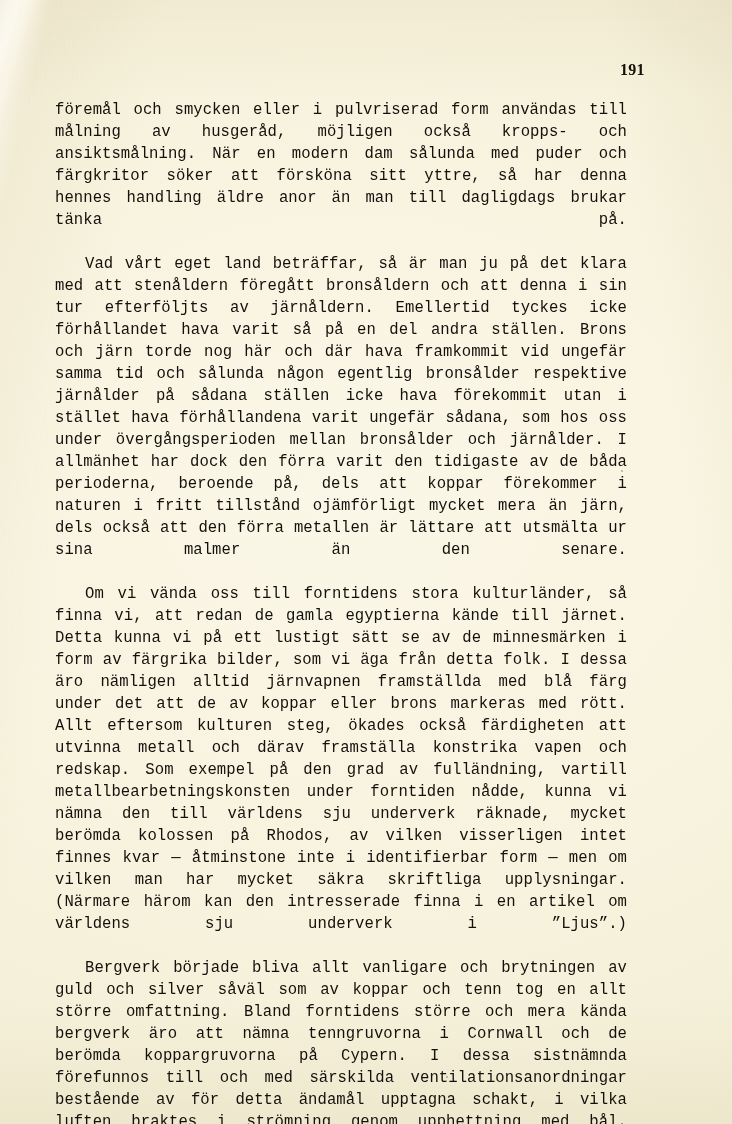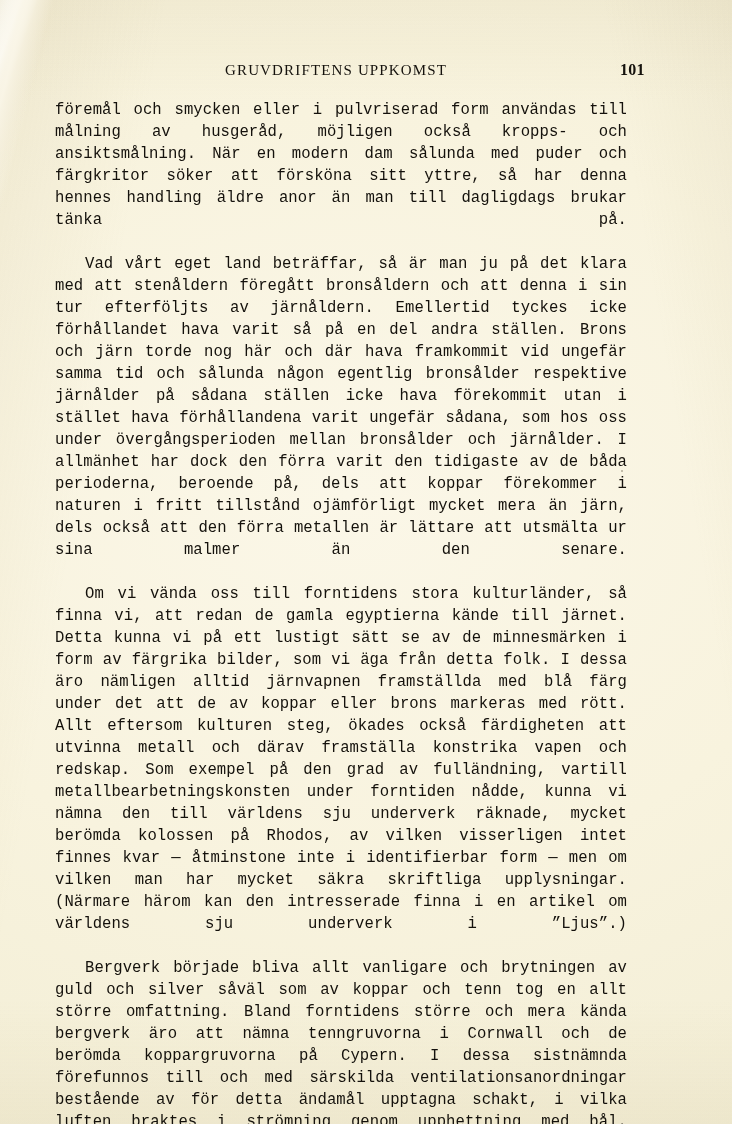--- a/index.html
+++ b/index.html
@@ -137,22 +137,21 @@
 
 <div class="page">
 
   <div class="paper-grain"></div>
   <div class="crease"></div>
   <div class="crease2"></div>
   <div class="speck" style="left:446px; top:1076px;"></div>
   <div class="speck" style="left:621px; top:470px;"></div>
 
   <div class="running-head">
-    <div class="rh-title">GRUVDRIFTENS UPPKOMST</div>
-    <div class="rh-pageno">101</div>
+    <div class="rh-pageno">191</div>
   </div>
 
   <div class="textblock">
     <p class="first">föremål och smycken eller i pulvriserad form användas till målning av husgeråd, möjligen också kropps- och ansiktsmålning.  När en modern dam sålunda med puder och färgkritor söker att försköna sitt yttre, så har denna hennes handling äldre anor än man till dagligdags brukar tänka på.</p>
     <p>Vad vårt eget land beträffar, så är man ju på det klara med att stenåldern föregått bronsåldern och att denna i sin tur efterföljts av järnåldern.  Emellertid tyckes icke förhållandet hava varit så på en del andra ställen.  Brons och järn torde nog här och där hava framkommit vid ungefär samma tid och sålunda någon egentlig bronsålder respektive järnålder på sådana ställen icke hava förekommit utan i stället hava förhållandena varit ungefär sådana, som hos oss under övergångsperioden mellan bronsålder och järnålder.  I allmänhet har dock den förra varit den tidigaste av de båda perioderna, beroende på, dels att koppar förekommer i naturen i fritt tillstånd ojämförligt mycket mera än järn, dels också att den förra metallen är lättare att utsmälta ur sina malmer än den senare.</p>
     <p>Om vi vända oss till forntidens stora kulturländer, så finna vi, att redan de gamla egyptierna kände till järnet.  Detta kunna vi på ett lustigt sätt se av de minnesmärken i form av färgrika bilder, som vi äga från detta folk.  I dessa äro nämligen alltid järnvapnen framställda med blå färg under det att de av koppar eller brons markeras med rött.  Allt eftersom kulturen steg, ökades också färdigheten att utvinna metall och därav framställa konstrika vapen och redskap.  Som exempel på den grad av fulländning, vartill metallbearbetningskonsten under forntiden nådde, kunna vi nämna den till världens sju underverk räknade, mycket berömda kolossen på Rhodos, av vilken visserligen intet finnes kvar — åtminstone inte i identifierbar form — men om vilken man har mycket säkra skriftliga upplysningar.  (Närmare härom kan den intresserade finna i en artikel om världens sju underverk i ”Ljus”.)</p>
     <p class="nostretch">Bergverk började bliva allt vanligare och brytningen av guld och silver såväl som av koppar och tenn tog en allt större omfattning. Bland forntidens större och mera kända bergverk äro att nämna tenngruvorna i Cornwall och de berömda koppargruvorna på Cypern. I dessa sistnämnda förefunnos till och med särskilda ventilationsanordningar bestående av för detta ändamål upptagna schakt, i vilka luften braktes i strömning genom upphettning med bål.  Arbetet i forntidens gruvor förrättades av slavar, vars lott var allt annat än avundsvärd.  Icke nog med att deras arbete redan i och för sig var ganska farligt, men de drevos även på av uppsyningsmännen under</p>
   </div>
 
 </div>

